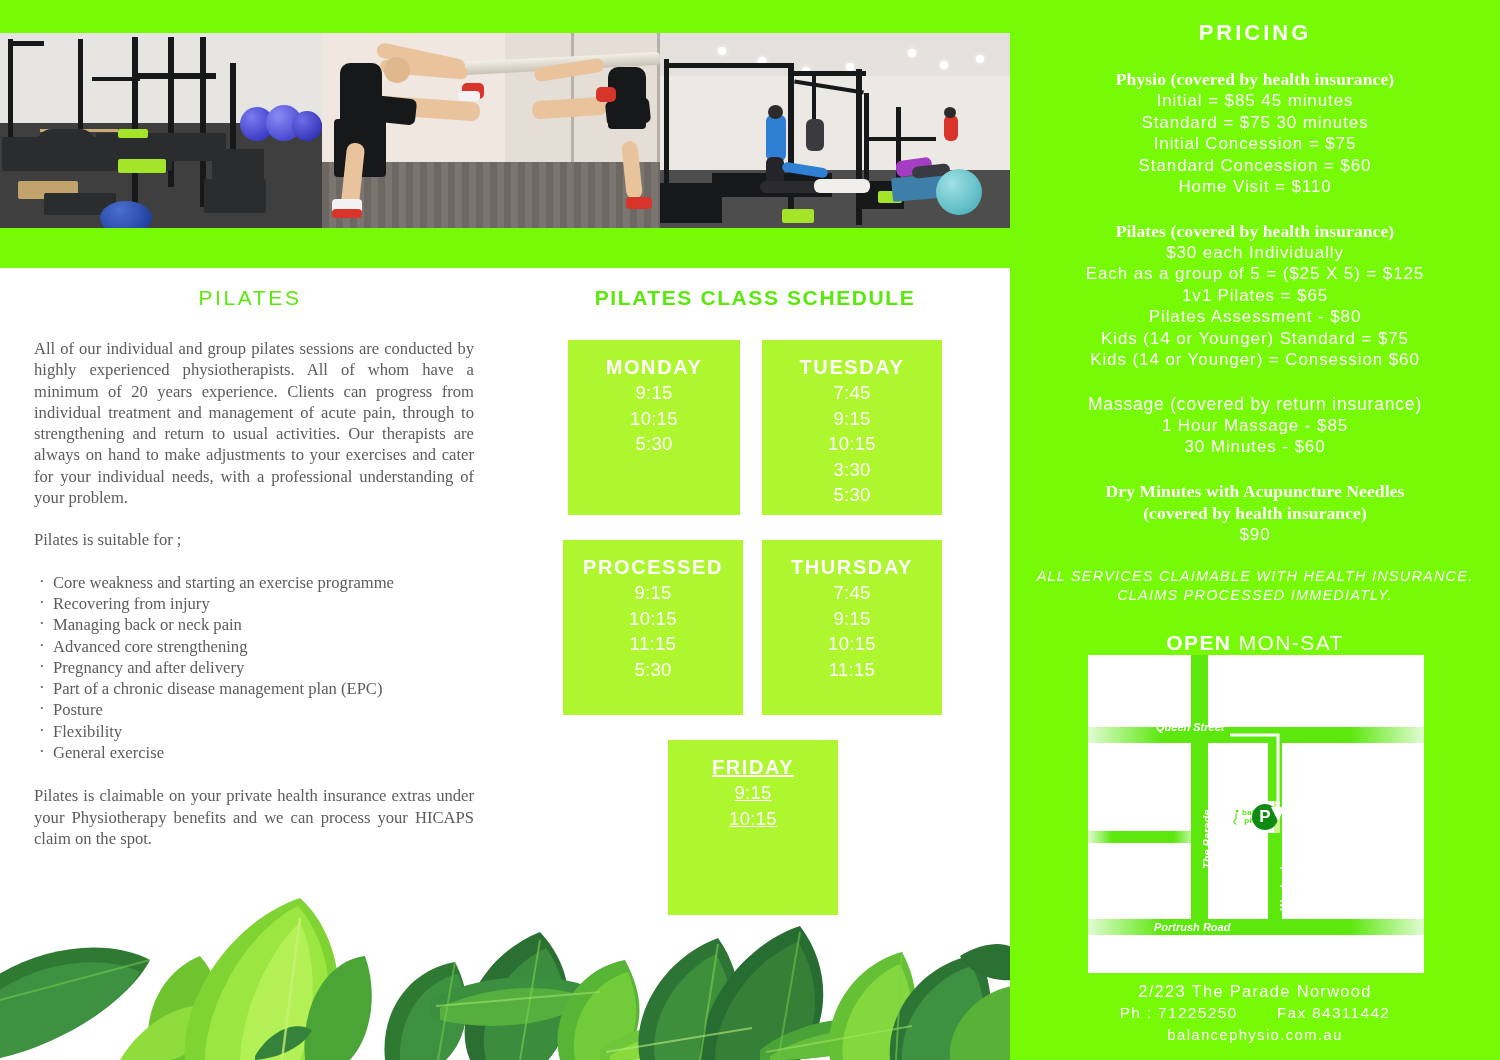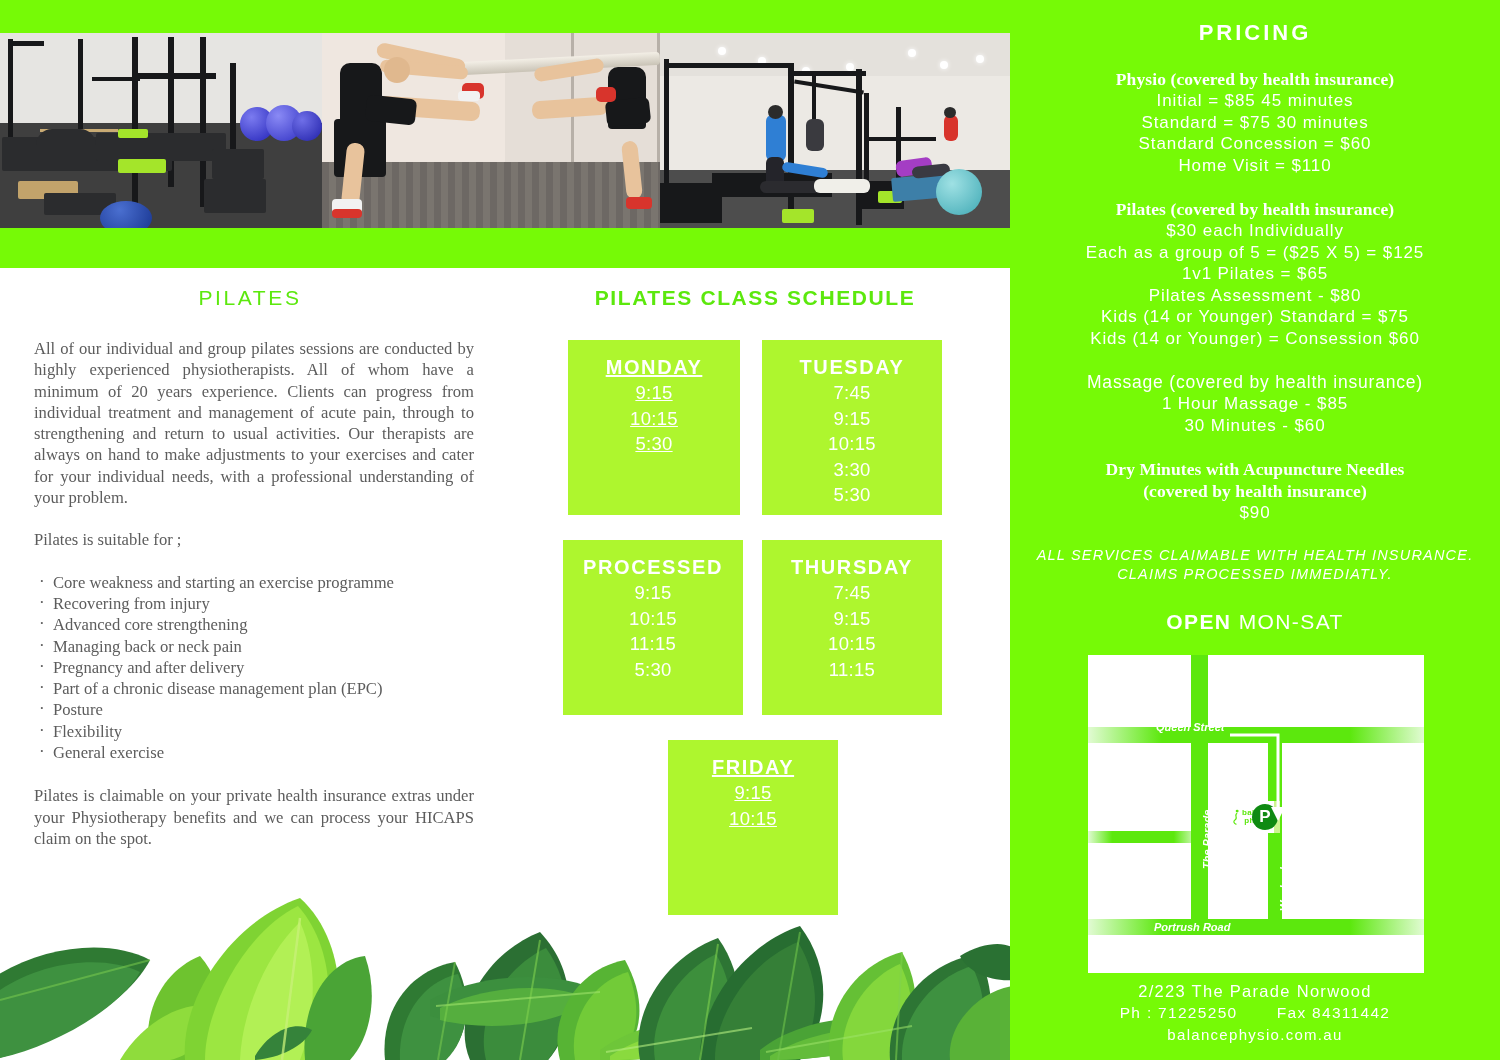--- a/index.html
+++ b/index.html
@@ -80,21 +80,21 @@
   .blist li::before{content:"·";position:absolute;left:-14px;top:-1px;font-size:17px;}
 
   
   .sched{position:absolute;left:500px;top:60px;width:510px;height:600px;}
   .card{
     position:absolute;background:#AEF62E;color:#ffffff;text-align:center;
     box-sizing:border-box;padding-top:14px;
   }
   .card .dname{font-size:20px;font-weight:bold;letter-spacing:1.6px;line-height:26px;}
   .card .t{font-size:18.5px;line-height:25.5px;letter-spacing:.3px;}
-  .c-mon{left:68px;top:12px;width:172px;height:175px;text-decoration:underline;}
+  .c-mon{left:68px;top:12px;width:172px;height:175px;}
   .c-tue{left:262px;top:12px;width:180px;height:175px;}
   .c-wed{left:63px;top:212px;width:180px;height:175px;}
   .c-thu{left:262px;top:212px;width:180px;height:175px;}
   .c-fri{left:168px;top:412px;width:170px;height:175px;text-decoration:underline;}
 
   
   .leaves{position:absolute;left:0;bottom:0;width:1010px;height:200px;pointer-events:none;}
 
   
   .right-panel{
@@ -257,22 +257,22 @@
 
     <div class="head-pilates">PILATES</div>
     <div class="head-schedule">PILATES CLASS SCHEDULE</div>
 
     <div class="body-col">
       <p class="para">All of our individual and group pilates sessions are conducted by highly experienced physiotherapists. All of whom have a minimum of 20 years experience. Clients can progress from individual treatment and management of acute pain, through to strengthening and return to usual activities. Our therapists are always on hand to make adjustments to your exercises and cater for your individual needs, with a professional understanding of your problem.</p>
       <p class="para nojust">Pilates is suitable for ;</p>
       <ul class="blist" id="suitable-list">
           <li>Core weakness and starting an exercise programme</li>
           <li>Recovering from injury</li>
+          <li>Managing back or neck pain</li>
           <li>Advanced core strengthening</li>
-          <li>Managing back or neck pain</li>
           <li>Pregnancy and after delivery</li>
           <li>Part of a chronic disease management plan (EPC)</li>
           <li>Posture</li>
           <li>Flexibility</li>
           <li>General exercise</li>
         </ul>
       <p class="para">Pilates is claimable on your private health insurance extras under your Physiotherapy benefits and we can process your HICAPS claim on the spot.</p>
     </div>
 
     <div class="sched" id="schedule-cards">
@@ -361,34 +361,35 @@
 
   <div class="right-panel">
 
     <div class="pricing-title">PRICING</div>
 
     <div id="pricing-groups">
         <div class="grp">
           <div class="grp-head">Physio (covered by health insurance)</div>
           <div class="grp-line">Initial = $85 45 minutes</div>
           <div class="grp-line">Standard = $75 30 minutes</div>
+          <div class="grp-line">Initial Concession = $75</div>
           <div class="grp-line">Standard Concession = $60</div>
           <div class="grp-line">Home Visit = $110</div>
         </div>
         <div class="grp">
           <div class="grp-head">Pilates (covered by health insurance)</div>
           <div class="grp-line">$30 each Individually</div>
           <div class="grp-line">Each as a group of 5 = ($25 X 5) = $125</div>
           <div class="grp-line">1v1 Pilates = $65</div>
           <div class="grp-line">Pilates Assessment - $80</div>
           <div class="grp-line">Kids (14 or Younger) Standard = $75</div>
           <div class="grp-line">Kids (14 or Younger) = Consession $60</div>
         </div>
         <div class="grp">
-          <div class="grp-head light">Massage (covered by health insurance)</div>
+          <div class="grp-head light">Massage (covered by return insurance)</div>
           <div class="grp-line">1 Hour Massage - $85</div>
           <div class="grp-line">30 Minutes - $60</div>
         </div>
         <div class="grp">
           <div class="grp-head">Dry Minutes with Acupuncture Needles</div>
           <div class="grp-head">(covered by health insurance)</div>
           <div class="grp-line">$90</div>
         </div>
       </div>
 

